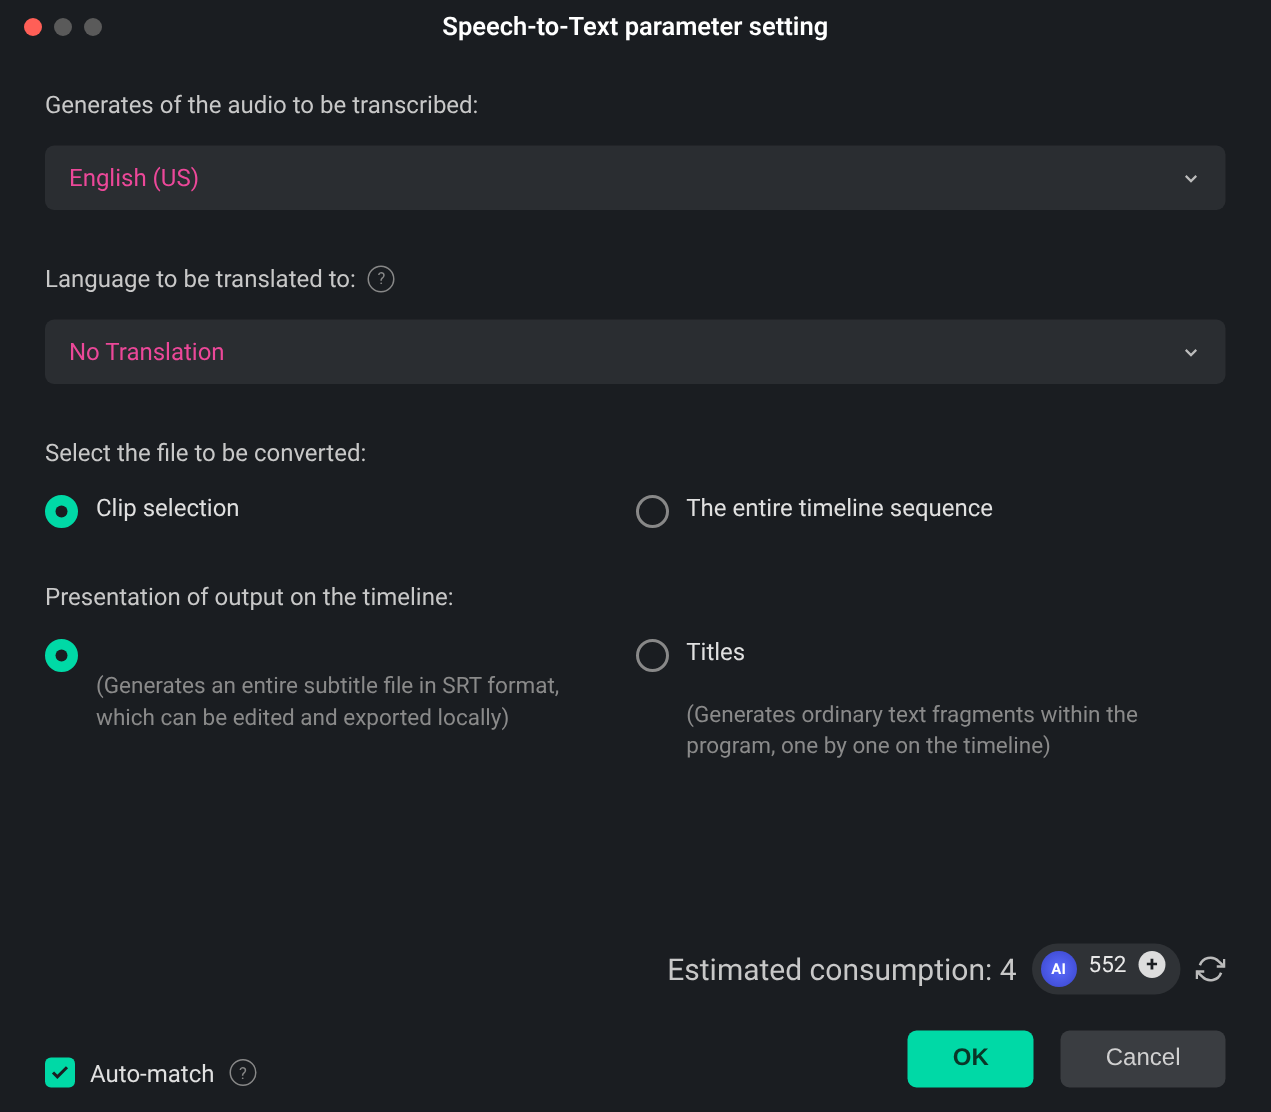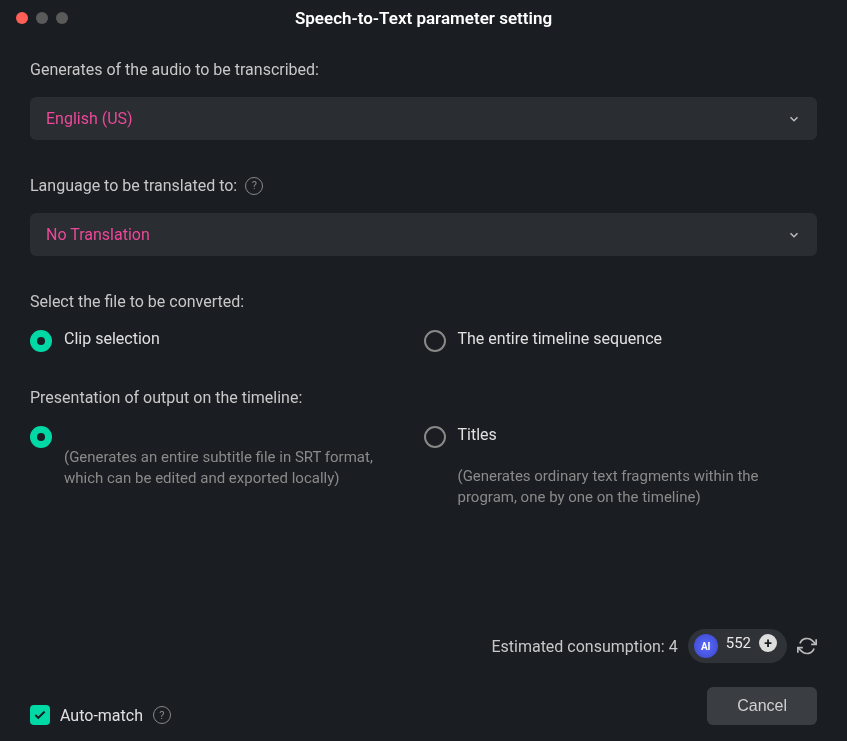--- a/index.html
+++ b/index.html
@@ -140,21 +140,21 @@
     }
     .consumption-row {
       display: flex;
       justify-content: flex-end;
       align-items: center;
       gap: 10px;
       margin-bottom: 24px;
     }
     .consumption-label {
       color: #c8c8c8;
-      font-size: 16px;
+      font-size: 20px;
     }
     .credits-pill {
       background: #2f3236;
       border-radius: 18px;
       padding: 5px 10px 5px 6px;
       display: flex;
       align-items: flex-start;
       gap: 8px;
     }
     .ai-badge {
@@ -337,16 +337,17 @@
     <div class="automatch">
       <div class="checkbox">
         <svg viewBox="0 0 24 24" fill="none" stroke="#1a1d21" stroke-width="3.5">
             <polyline points="20 6 9 17 4 12"></polyline>
           </svg>
       </div>
       <span class="automatch-label">Auto-match</span>
       <span class="help-icon">?</span>
     </div>
     <div class="buttons">
+      <button class="btn btn-ok">OK</button>
       <button class="btn btn-cancel">Cancel</button>
     </div>
   </div>
 </div>
 
 </body></html>

